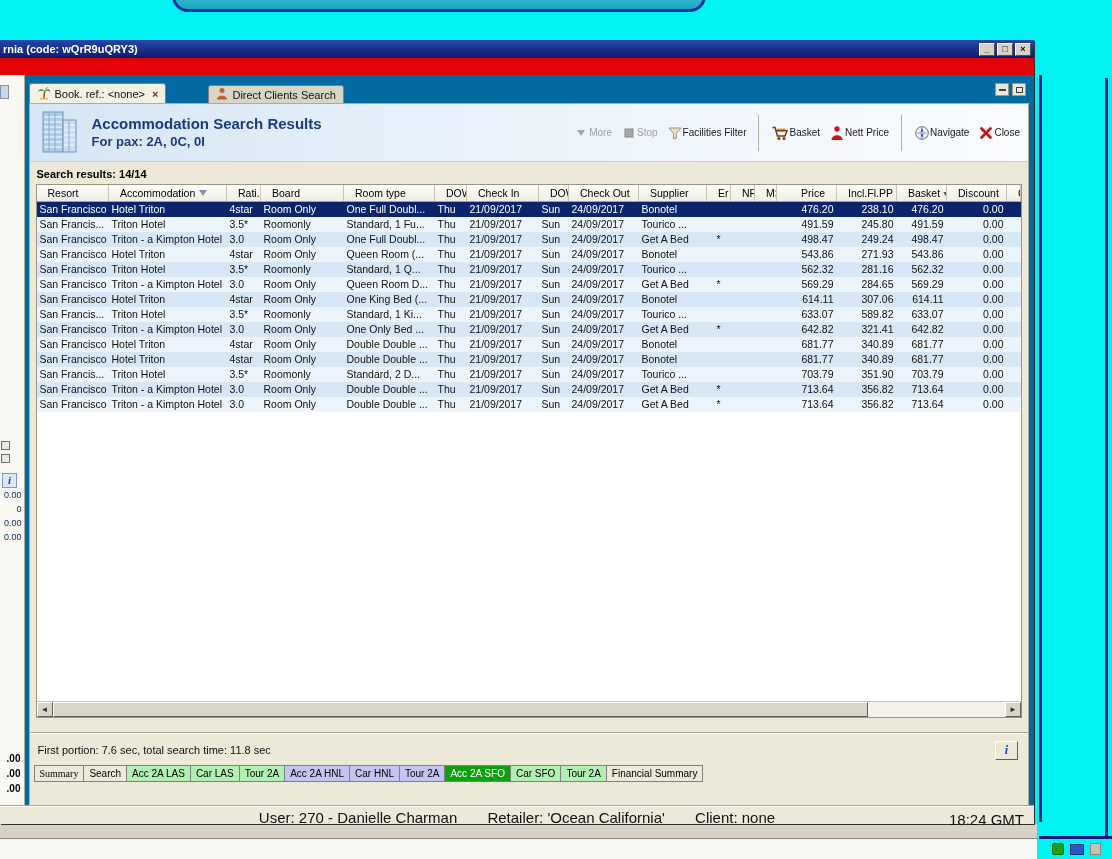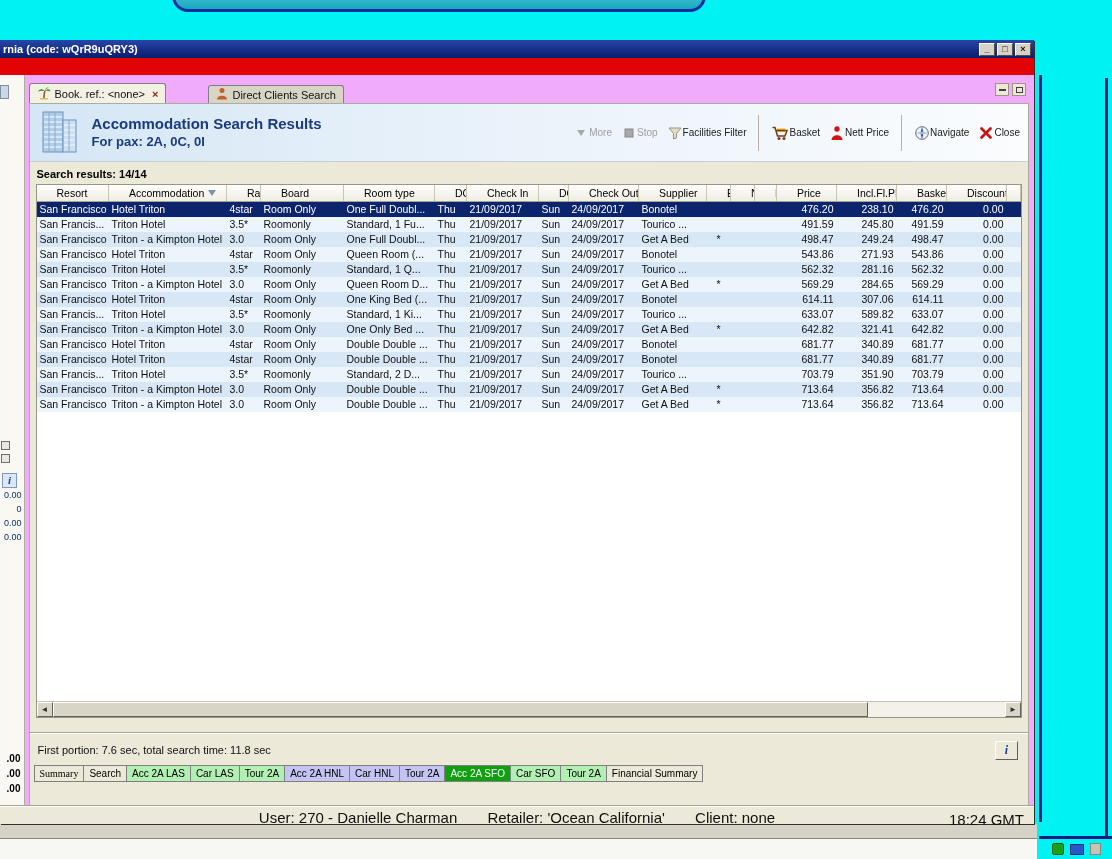--- a/index.html
+++ b/index.html
@@ -19,21 +19,21 @@
   #hline-br { position:absolute; left:1039px; top:836px; width:73px; height:3px; background:#141C80; }
 
   #gray-strip { position:absolute; left:0; top:824px; width:1037px; height:15px; background:#D6D2C6; border-bottom:1px solid #8A867A; }
   #white-strip { position:absolute; left:0; top:839px; width:1037px; height:20px; background:#F7F7F3; }
   #tray { position:absolute; left:1052px; top:843px; display:flex; gap:6px; align-items:center; }
   .tray-i1 { width:12px; height:12px; background:#18A018; border:1px solid #0A600A; border-radius:2px; }
   .tray-i2 { width:14px; height:11px; background:#2858C8; border:1px solid #103070; }
   .tray-i3 { width:11px; height:12px; background:#C6C2B6; border:1px solid #8A867A; }
 
   
-  #app-window { position:absolute; left:0; top:40px; width:1034px; height:784px; background:#f0abfc;
+  #app-window { position:absolute; left:0; top:40px; width:1034px; height:784px; background:#0369a1;
     box-shadow:1px 1px 0 #303030; }
 
   #titlebar { height:18px; background:linear-gradient(to bottom,#2846A8,#0A1C6E); display:flex; align-items:center;
     color:#fff; font-weight:bold; font-size:11px; padding:0 3px; }
   #title-text { flex:1; white-space:nowrap; overflow:hidden; }
   .tbtn { width:16px; height:13px; background:#D6D2C6; border:1px solid; border-color:#FFFFFF #505050 #505050 #FFFFFF;
     margin-left:2px; font-size:9px; line-height:10px; text-align:center; color:#101010; font-weight:bold; }
 
   #redbar { height:17px; background:#E20404; }
 
@@ -75,21 +75,21 @@
   .tb-item { display:flex; flex-direction:row; align-items:center; min-width:32px; font-size:10px; color:#202020; cursor:default; }
   .tb-ico { height:17px; display:flex; align-items:center; justify-content:center; }
   .tb-item.disabled .tb-label { color:#A0A0A0; }
   .tb-sep { width:1px; height:36px; background:#B4B0A4; margin:0 3px; }
 
   #results-label { font-size:11px; font-weight:bold; padding:6px 0 4px 7px; color:#000; flex:none; }
 
   #table-region { margin:0 6px; border:1px solid #9A9686; background:#fff; display:flex; flex-direction:column; height:534px; flex:none; }
   #res-table { border-collapse:collapse; table-layout:fixed; width:984px; font-size:10.5px; flex:none; }
   #res-table thead th { height:16px; background:linear-gradient(#FDFDFB,#EFEDE3); border-right:1px solid #C8C4B4;
-    border-bottom:1px solid #A8A494; font-weight:normal; text-align:left; padding:0 20px; white-space:nowrap; overflow:hidden; }
+    border-bottom:1px solid #A8A494; font-weight:normal; text-align:left; padding:0 11px; white-space:nowrap; overflow:hidden; }
   #res-table td { height:15px; line-height:15px; padding:0 3px; white-space:nowrap; overflow:hidden; color:#101010; }
   #res-table tr.sel td { background:#0B246B; color:#FFFFFF; }
   #res-table tr.lt td { background:#ECF4FC; }
   #res-table tr.dk td { background:#D8E7F6; }
   #res-table .num { text-align:right; }
   #res-table .ctr { text-align:center; }
   .hdr-funnel { display:inline-block; width:0; height:0; margin-left:4px; border-left:4px solid transparent;
     border-right:4px solid transparent; border-top:6px solid #8090B0; vertical-align:1px; }
   .hdr-sort { font-size:7px; color:#505050; margin-left:2px; vertical-align:1px; }
   #table-filler { flex:1; background:#fff; }

